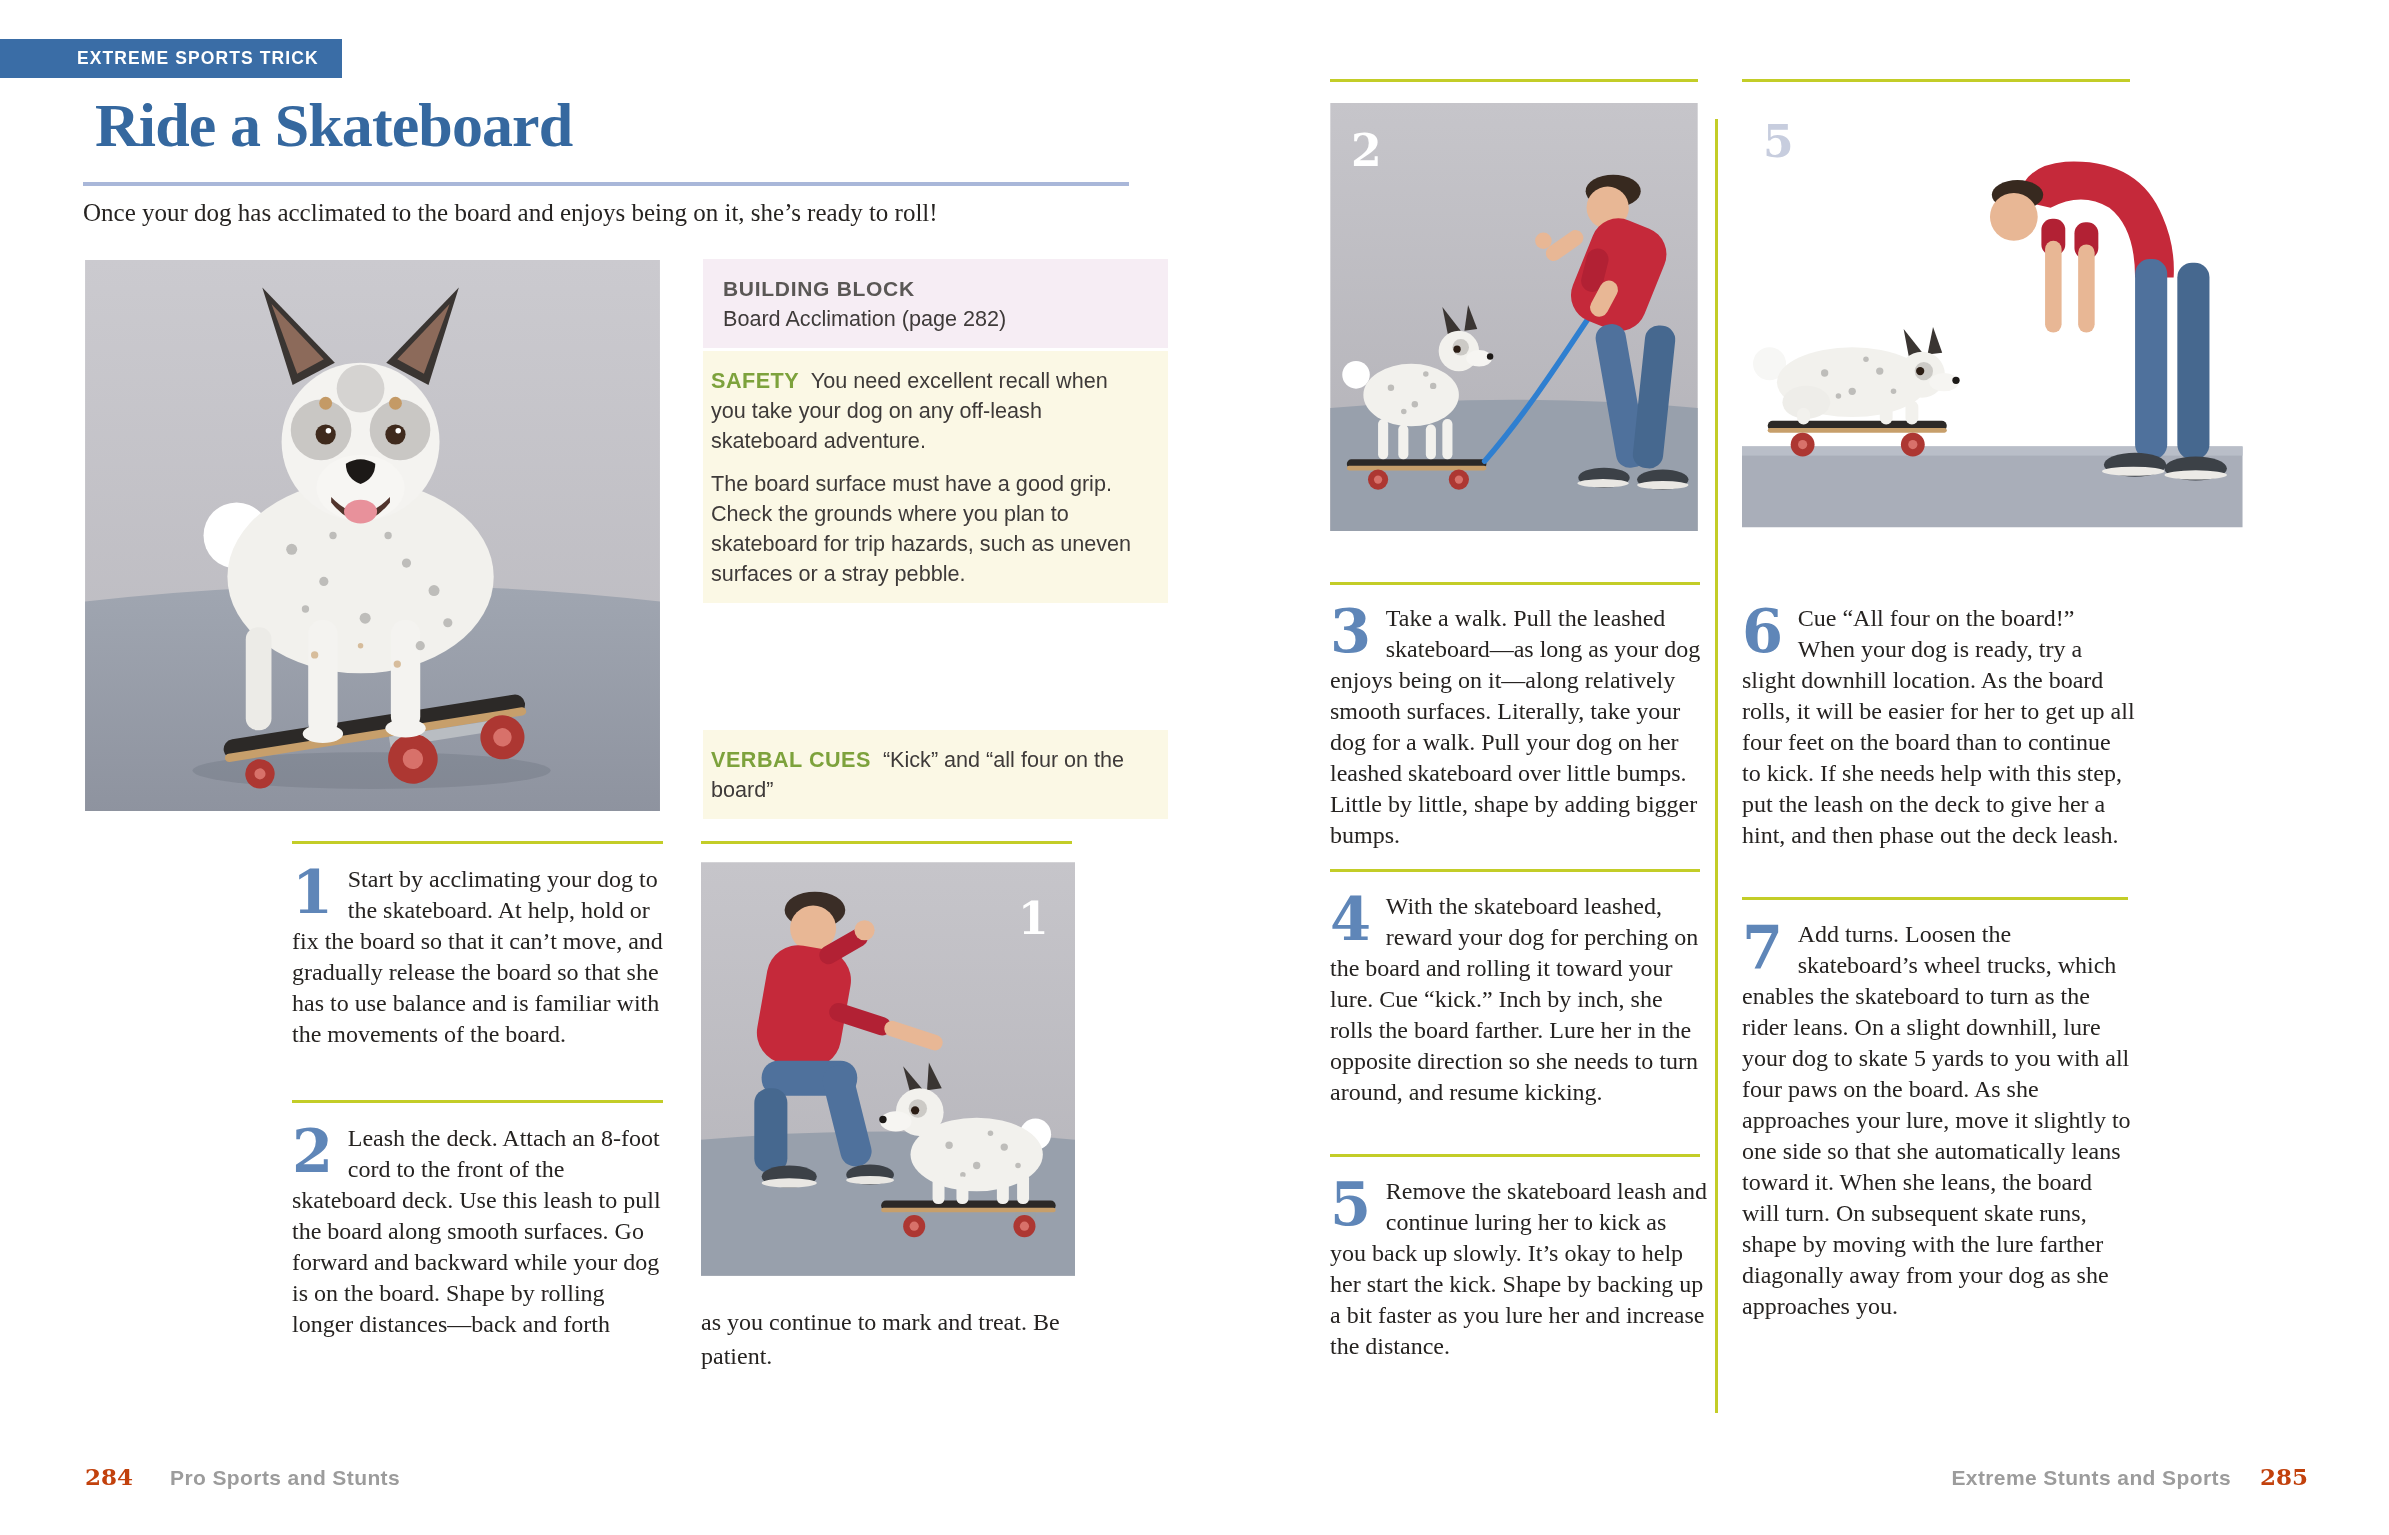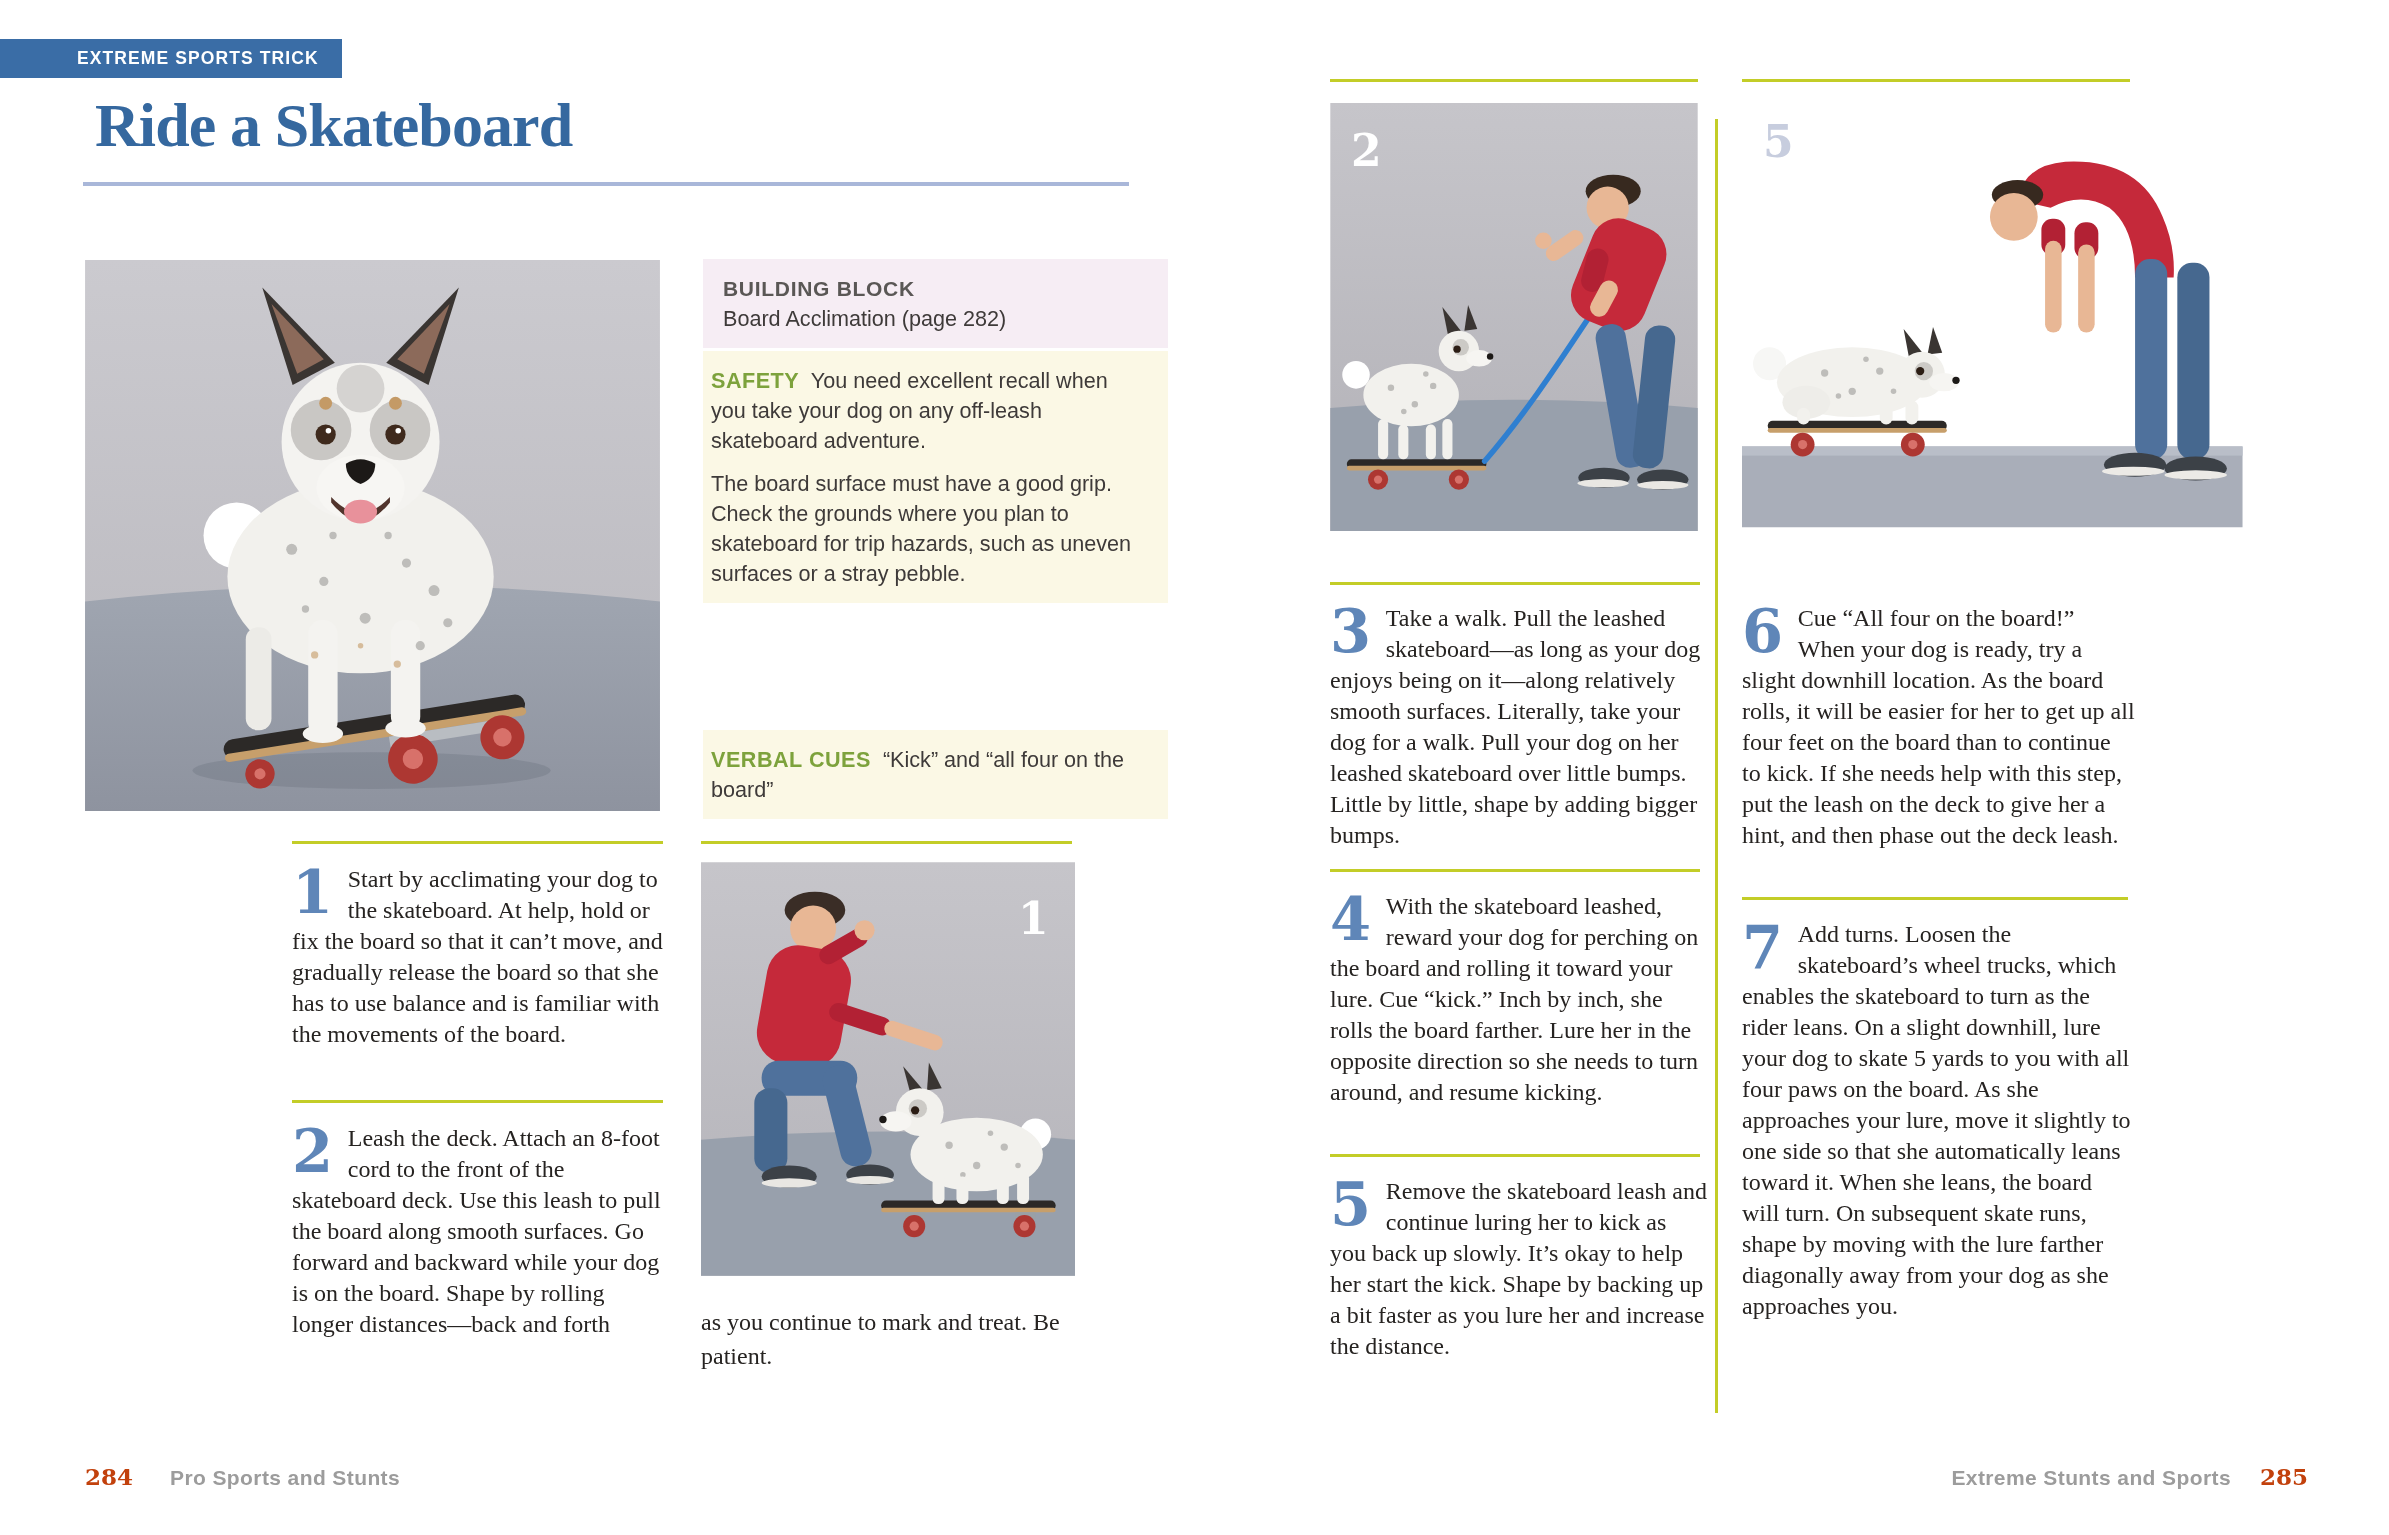--- a/index.html
+++ b/index.html
@@ -48,20 +48,21 @@
 
 <div id="spread">
 
   <div class="abs banner">
     <span>EXTREME SPORTS TRICK 10</span>
   </div>
 
   <h1 class="abs title" style="margin:16px;">Ride a Skateboard</h1>
 
   <div class="abs intro-rule"></div>
+  <p class="abs intro" style="margin:0;">Once your dog has acclimated to the board and enjoys being on it, she’s ready to roll!</p>
 
   <div class="abs" style="left:85px;top:260px;width:575px;height:551px;">
     <svg viewBox="0 0 626 600" width="575" height="551">
       <defs>
         <linearGradient id="wall1" x1="0" y1="0" x2="0" y2="1">
           <stop offset="0" stop-color="#cbcacf"></stop>
             <stop offset="1" stop-color="#b8b7bd"></stop>
         </linearGradient>
         <linearGradient id="carp1" x1="0" y1="0" x2="0" y2="1">
           <stop offset="0" stop-color="#a0a6b1"></stop>

